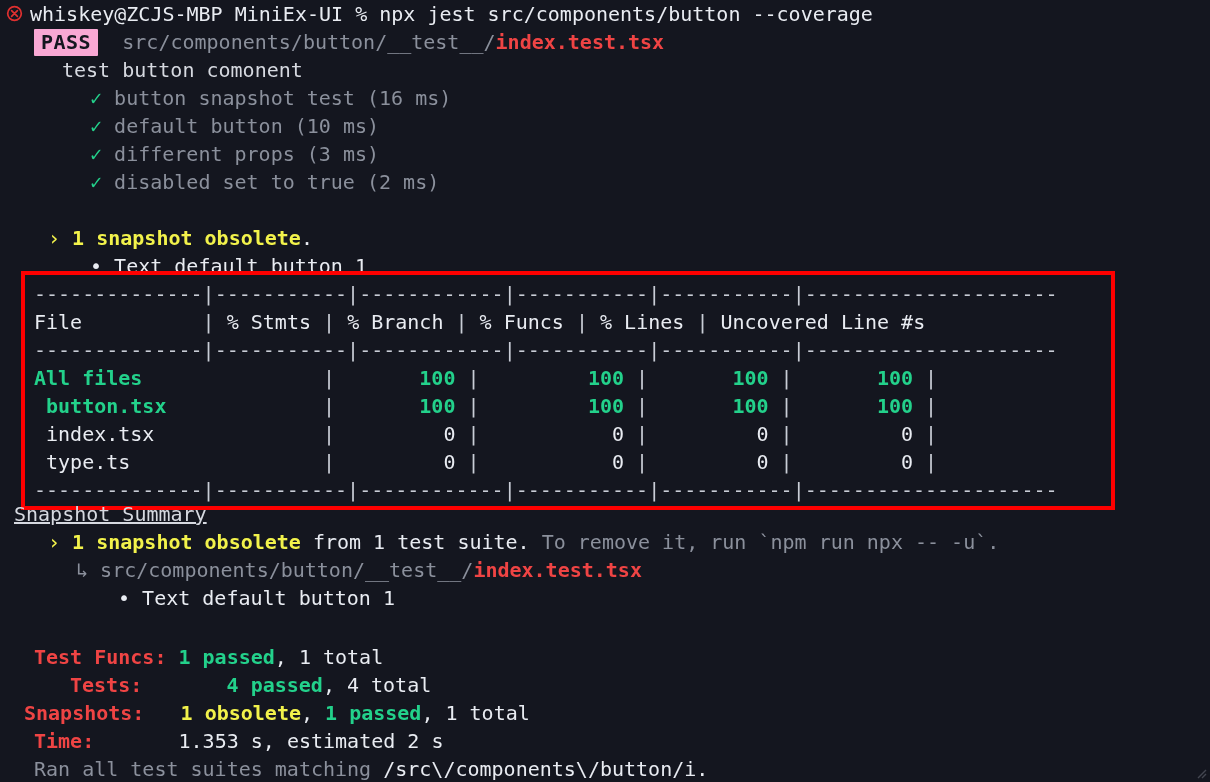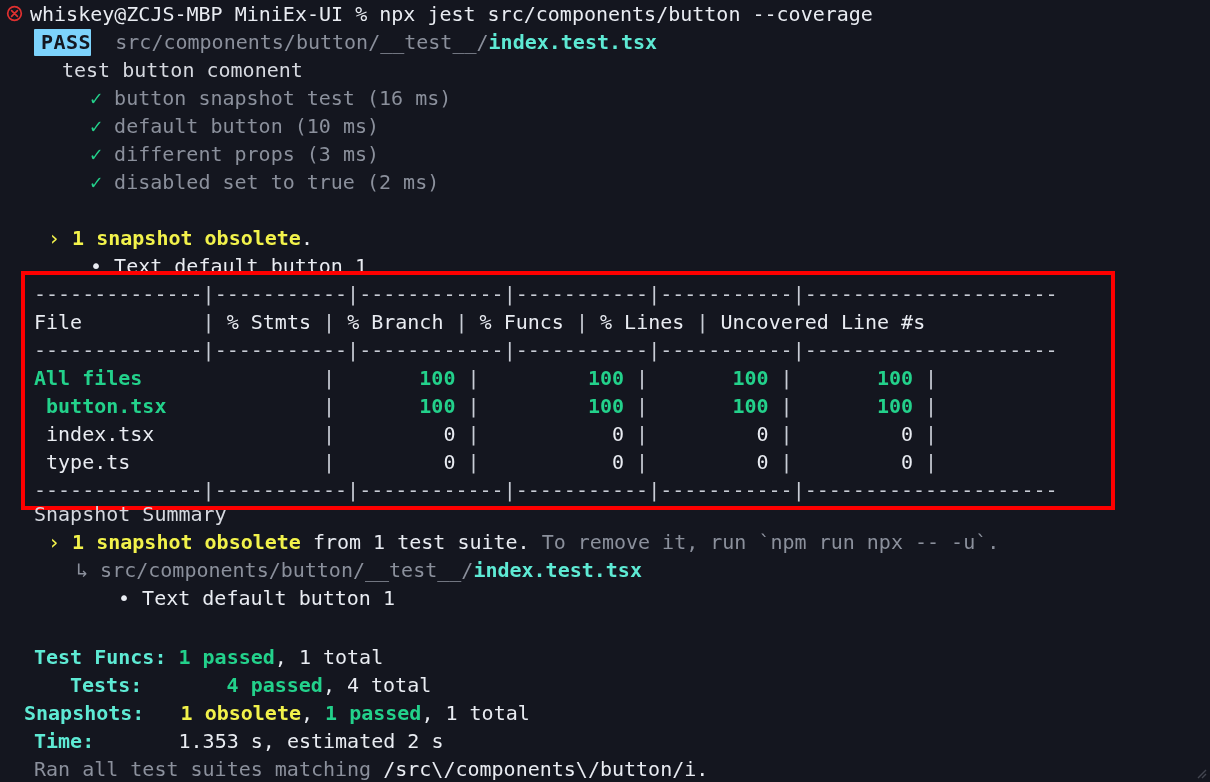--- a/index.html
+++ b/index.html
@@ -25,27 +25,27 @@
     height: 28px;
     white-space: pre;
     padding-left: 0;
   }
   .ln-inner { display: inline-block; }
   .c-dim     { color: #8b909c; }
   .c-green   { color: #23d18b; }
   .c-yellow  { color: #f2f24b; }
   .c-white   { color: #e9ecf2; }
   .c-bold    { font-weight: bold; }
-  .c-boldwhite { color: #5eead4; font-weight: bold; }
+  .c-boldwhite { color: #ef4444; font-weight: bold; }
 
   .pass-badge {
-    background: #7dd3fc;
+    background: #f9a8d4;
     color: #14161f;
     font-weight: bold;
-    padding: 1px 0 2px 7px;
+    padding: 1px 7px 2px 7px;
     border-radius: 1px;
     letter-spacing: 0.5px;
   }
 
   .err-icon {
     position: absolute;
     left: 6px;
     top: 5px;
     width: 17px;
     height: 17px;
@@ -130,21 +130,21 @@
         <div class="tbl-line"><span class="c-white"> index.tsx              </span><span class="bar">|</span><span class="c-white">         0 </span><span class="bar">|</span><span class="c-white">           0 </span><span class="bar">|</span><span class="c-white">         0 </span><span class="bar">|</span><span class="c-white">         0 </span><span class="bar">|</span><span class="c-white"> </span></div>
         <div class="tbl-line"><span class="c-white"> type.ts                </span><span class="bar">|</span><span class="c-white">         0 </span><span class="bar">|</span><span class="c-white">           0 </span><span class="bar">|</span><span class="c-white">         0 </span><span class="bar">|</span><span class="c-white">         0 </span><span class="bar">|</span><span class="c-white"> </span></div>
       </div>
 
     <div class="tbl-line"><span class="sep">--------------</span><span class="bar">|</span><span class="sep">-----------</span><span class="bar">|</span><span class="sep">------------</span><span class="bar">|</span><span class="sep">-----------</span><span class="bar">|</span><span class="sep">-----------</span><span class="bar">|</span><span class="sep">---------------------</span></div>
   </div>
 
   <div id="red-rect"></div>
 
   <div style="position:absolute; left:0; top:500px; width:1210px;">
-    <div class="line" style="padding-left:34px;">Snapshot Summary</div>
+    <div class="line" style="padding-left:14px;text-decoration:underline;">Snapshot Summary</div>
     <div class="line" style="padding-left:48px;"><span class="c-yellow">›</span><span> </span><span class="c-yellow c-bold">1 snapshot obsolete</span><span class="c-white"> from 1 test suite. </span><span class="c-dim">To remove it, run `npm run npx -- -u`.</span></div>
     <div class="line" style="padding-left:76px;"><span class="c-dim">↳</span><span> </span><span class="c-dim">src/components/button/__test__/</span><span class="c-boldwhite">index.test.tsx</span></div>
     <div class="line" style="padding-left:118px;"><span class="c-white">•</span><span> </span><span class="c-white">Text default button 1</span></div>
   </div>
 
   <div style="position:absolute; left:0; top:643px; width:1210px;">
     <div class="line" style="padding-left:34px;"><span class="c-boldwhite">Test Funcs:</span><span> </span><span class="c-green c-bold">1 passed</span><span class="c-white">, 1 total</span></div>
     <div class="line" style="padding-left:34px;margin-left:36px;"><span class="c-boldwhite">Tests:</span><span>       </span><span class="c-green c-bold">4 passed</span><span class="c-white">, 4 total</span></div>
     <div class="line" style="padding-left:24px;"><span class="c-boldwhite">Snapshots:</span><span>   </span><span class="c-yellow c-bold">1 obsolete</span><span class="c-white">, </span><span class="c-green c-bold">1 passed</span><span class="c-white">, 1 total</span></div>
     <div class="line" style="padding-left:34px;"><span class="c-boldwhite">Time:</span><span>       </span><span class="c-white">1.353 s, estimated 2 s</span></div>

